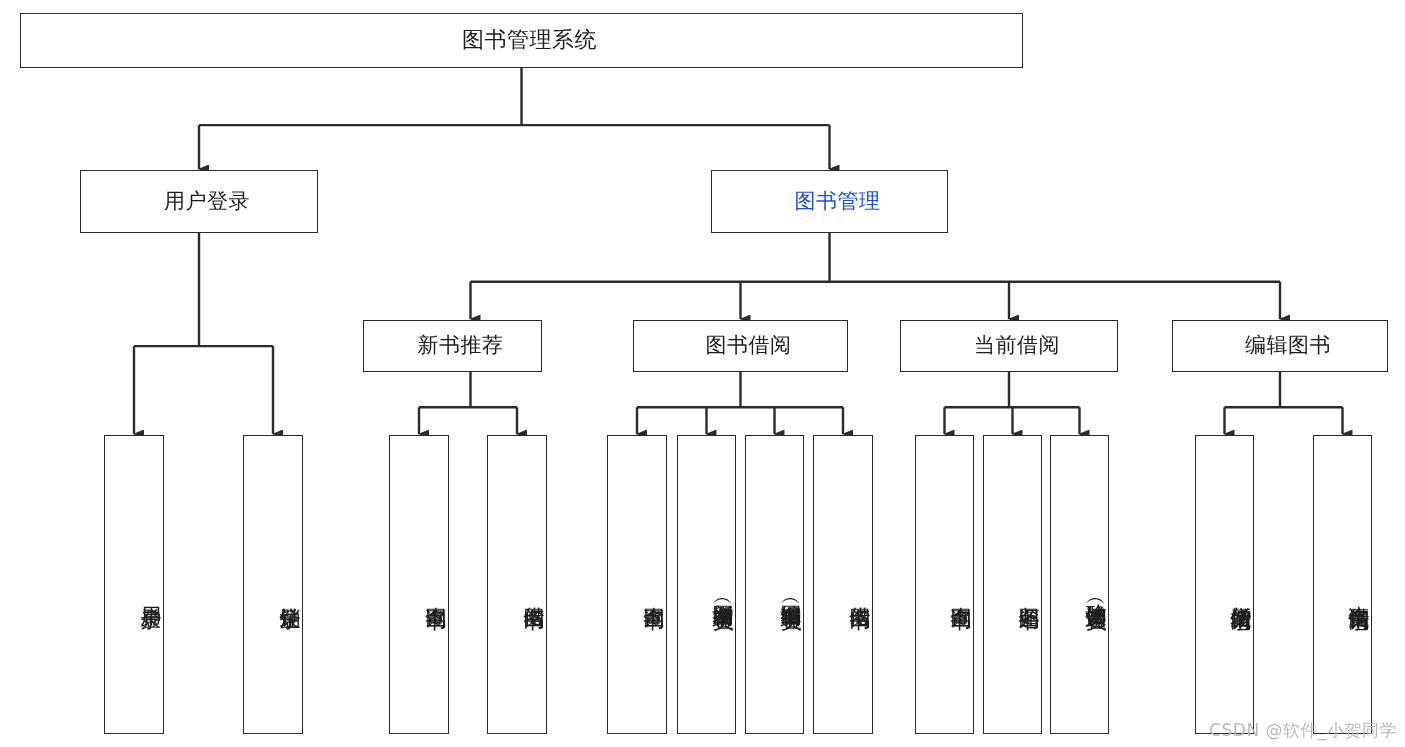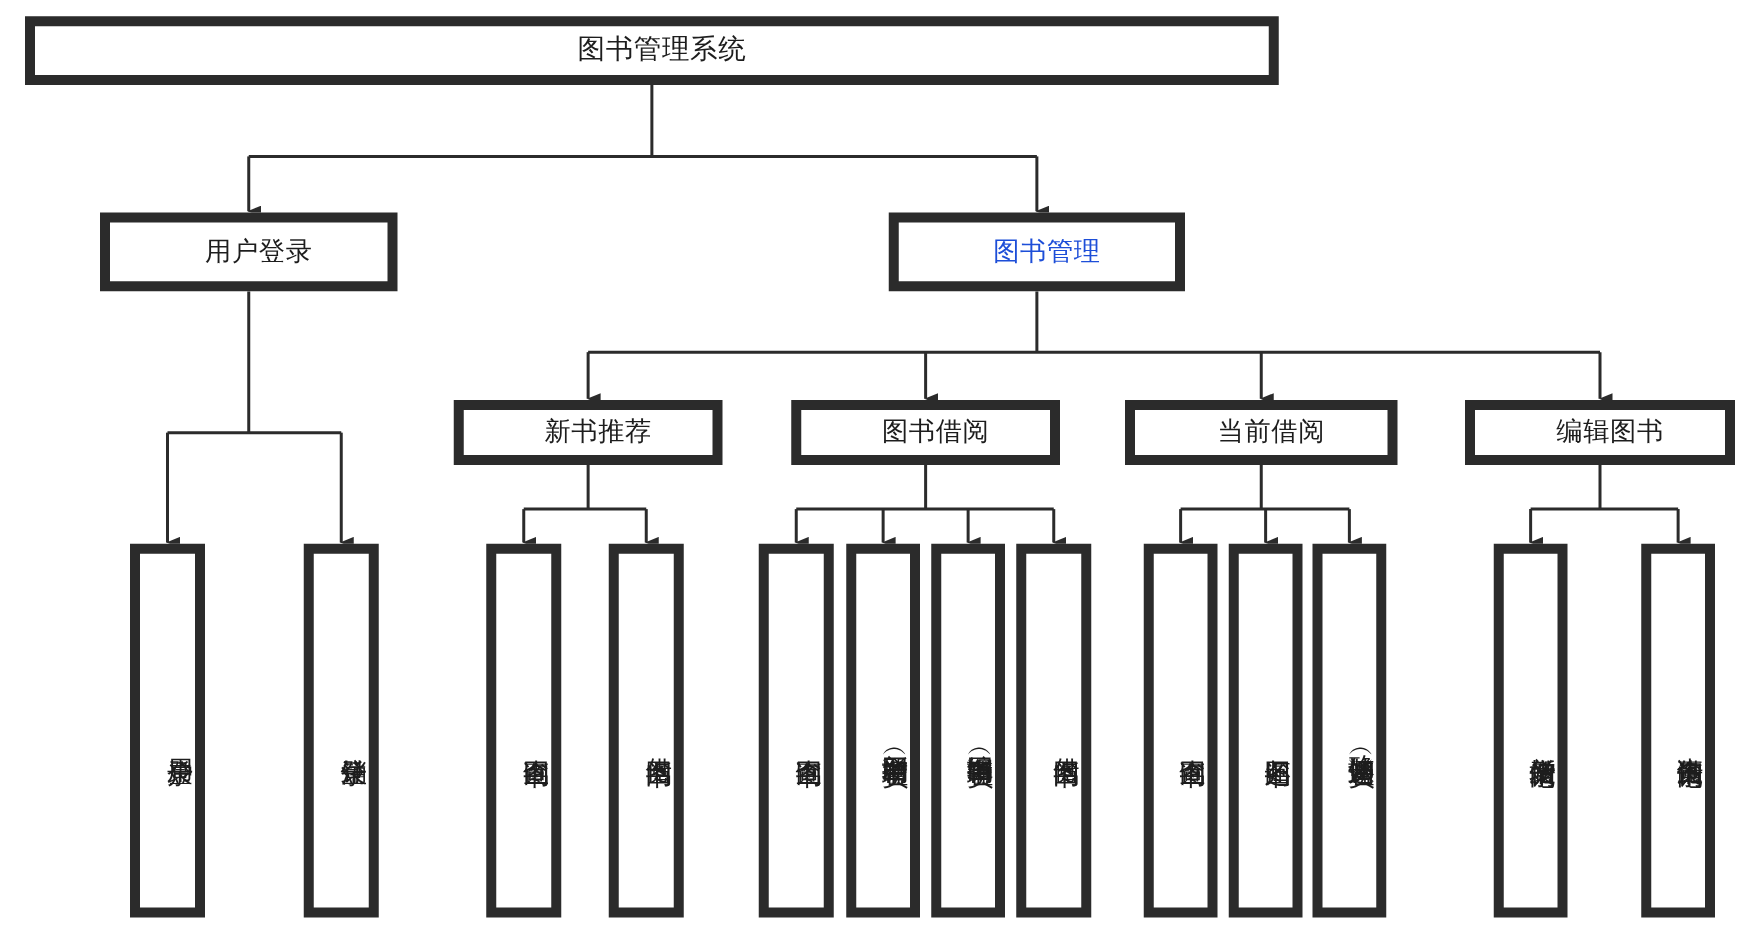--- a/index.html
+++ b/index.html
@@ -22,21 +22,21 @@
     position: absolute;
     left: 0;
     top: 0;
     width: 1405px;
     height: 747px;
     pointer-events: none;
   }
   .node {
     position: absolute;
     box-sizing: border-box;
-    border: 8px solid #22c55e;
+    border: 1px solid #22c55e;
     background: #ffffff;
     display: flex;
     align-items: center;
     justify-content: center;
     color: #1d1d1d;
     padding-left: 16px;
   }
   .node-h {
     font-size: 21px;
     line-height: 1.2;
@@ -114,21 +114,21 @@
     <span class="node-label">图书管理系统</span>
   </div>
 
   <div class="node node-h" style="left: 80px; top: 170px; width: 238px; height: 63px; border-color: rgb(43, 43, 43); background: rgb(255, 255, 255); color: rgb(29, 29, 29);">
     <span class="node-label">用户登录</span>
   </div>
   <div class="node node-h" style="left: 711px; top: 170px; width: 237px; height: 63px; border-color: rgb(43, 43, 43); background: rgb(255, 255, 255); color: #1d4ed8;">
     <span class="node-label">图书管理</span>
   </div>
 
-  <div class="node node-h" style="left: 363px; top: 320px; width: 215px; height: 52px; border-color: rgb(43, 43, 43); background: rgb(255, 255, 255); color: rgb(29, 29, 29);">
+  <div class="node node-h" style="left: 363px; top: 320px; width: 179px; height: 52px; border-color: rgb(43, 43, 43); background: rgb(255, 255, 255); color: rgb(29, 29, 29);">
     <span class="node-label">新书推荐</span>
   </div>
   <div class="node node-h" style="left: 633px; top: 320px; width: 215px; height: 52px; border-color: rgb(43, 43, 43); background: rgb(255, 255, 255); color: rgb(29, 29, 29);">
     <span class="node-label">图书借阅</span>
   </div>
   <div class="node node-h" style="left: 900px; top: 320px; width: 218px; height: 52px; border-color: rgb(43, 43, 43); background: rgb(255, 255, 255); color: rgb(29, 29, 29);">
     <span class="node-label">当前借阅</span>
   </div>
   <div class="node node-h" style="left: 1172px; top: 320px; width: 216px; height: 52px; border-color: rgb(43, 43, 43); background: rgb(255, 255, 255); color: rgb(29, 29, 29);">
     <span class="node-label">编辑图书</span>
@@ -167,14 +167,15 @@
   <div class="node node-v" style="left: 1050px; top: 435px; width: 59px; height: 299px; border-color: rgb(43, 43, 43); background: rgb(255, 255, 255); color: rgb(29, 29, 29);">
     <span class="node-label">确认归还（管理员）</span>
   </div>
   <div class="node node-v" style="left: 1195px; top: 435px; width: 59px; height: 299px; border-color: rgb(43, 43, 43); background: rgb(255, 255, 255); color: rgb(29, 29, 29);">
     <span class="node-label">新增借阅记录</span>
   </div>
   <div class="node node-v" style="left: 1313px; top: 435px; width: 59px; height: 299px; border-color: rgb(43, 43, 43); background: rgb(255, 255, 255); color: rgb(29, 29, 29);">
     <span class="node-label">查询借阅记录</span>
   </div>
 
+  <div class="watermark">CSDN @软件_小贺同学</div>
 
 </div>
 
 </body></html>

